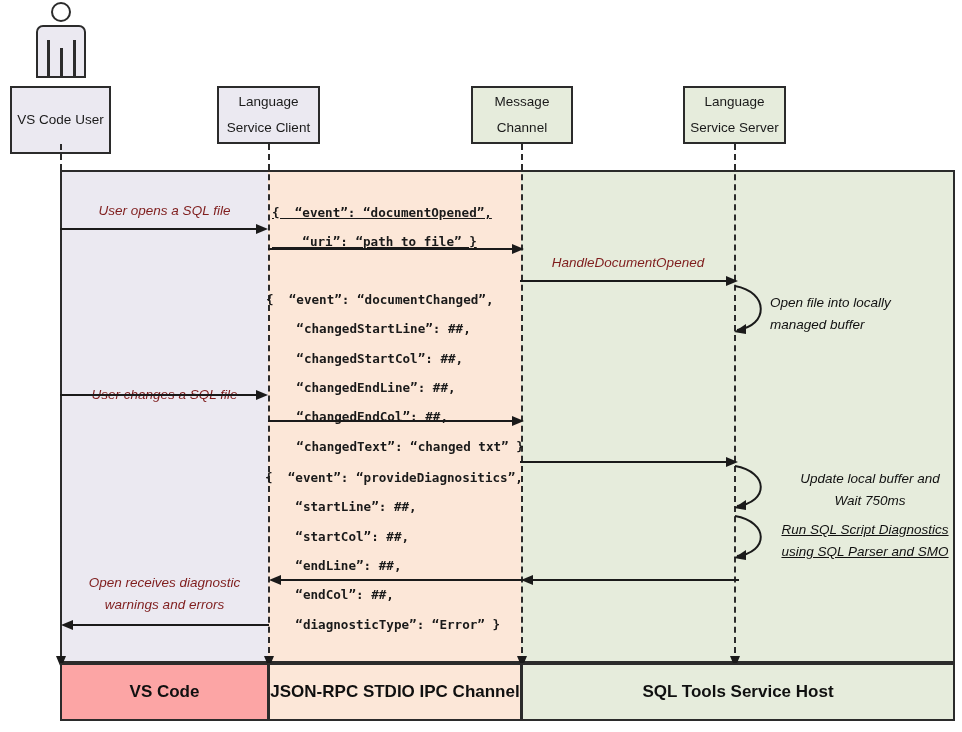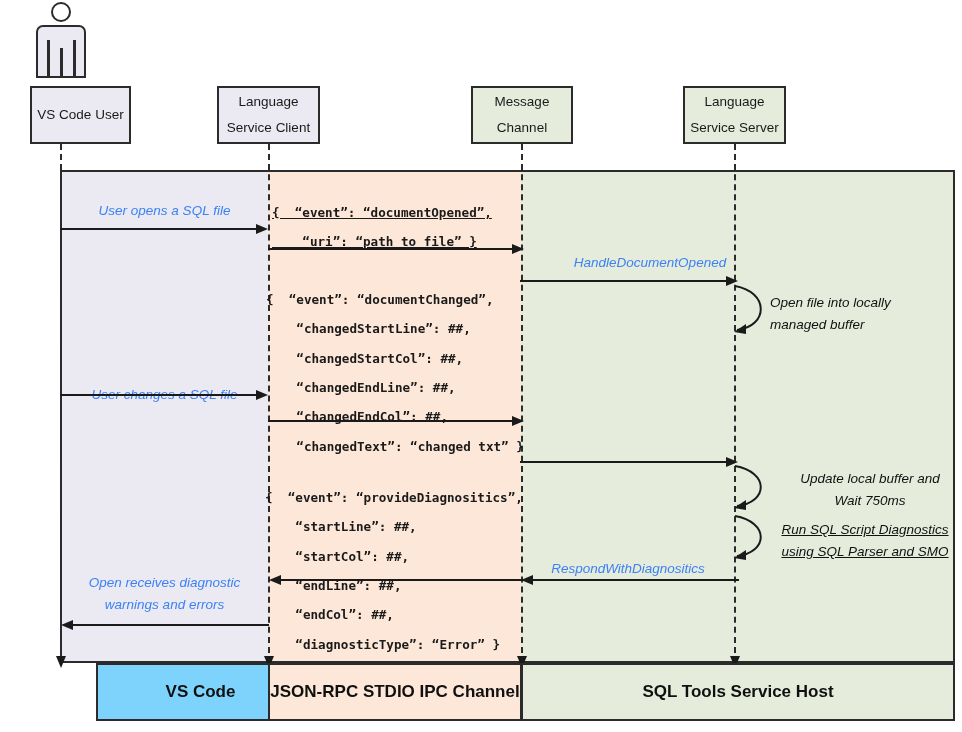--- a/index.html
+++ b/index.html
@@ -76,29 +76,29 @@
   .footer-cell {
     box-sizing: border-box;
     border: 2.5px solid #2b2b2b;
     display: flex;
     align-items: center;
     justify-content: center;
     font-size: 17px;
     font-weight: bold;
     color: #101010;
   }
-  .footer-cell.purple { background: #7dd3fc; margin-left: 36px; }
+  .footer-cell.purple { background: #fca5a5; }
   .footer-cell.peach  { background: #fce7d8; }
   .footer-cell.green  { background: #e6ecdc; }
 
   
   .msg-label {
     font-style: italic;
     font-size: 13.5px;
-    color: #3b82f6;
+    color: #7f1d1d;
     text-align: center;
     line-height: 1.62;
     white-space: pre-line;
   }
   .note-label {
     font-style: italic;
     font-size: 13.5px;
     color: #111111;
     text-align: center;
     line-height: 1.62;
@@ -126,21 +126,21 @@
   <div class="abs band green" style="left:521px; top:170px; width:434px; height:493px;"></div>
 
   <div class="abs" style="left:30px; top:0px; width:64px; height:80px;">
     <div class="abs actor-head" style="left:21px; top:2px; width:20px; height:20px;"></div>
     <div class="abs actor-body" style="left:6px; top:25px; width:50px; height:53px;"></div>
     <div class="abs actor-arm" style="left:17px; top:40px; width:2.5px; height:38px;"></div>
     <div class="abs actor-arm" style="left:43px; top:40px; width:2.5px; height:38px;"></div>
     <div class="abs actor-leg-gap" style="left:30px; top:48px; width:2.5px; height:30px;"></div>
   </div>
 
-  <div class="abs lifeline-box purple" style="left:10px; top:86px; width:101px; height:58px;margin-left:20px;">
+  <div class="abs lifeline-box purple" style="left:10px; top:86px; width:101px; height:68px;">
     <span>VS Code User</span>
   </div>
 
   <div class="abs lifeline-box purple" style="left:217px; top:86px; width:103px; height:58px;">
     <span>Language</span>
     <span>Service Client</span>
   </div>
 
   <div class="abs lifeline-box green" style="left:471px; top:86px; width:102px; height:58px;">
     <span>Message</span>
@@ -163,21 +163,21 @@
     <polygon points="209,7 197,2 197,12" fill="#1a1a1a"></polygon>
   </svg>
 
   <div class="abs json-block" style="left:272px; top:198px;text-decoration:underline;">{  “event”: “documentOpened”,
     “uri”: “path_to_file” }</div>
 
   <svg class="abs arrow-svg" width="260" height="14" style="left:267px; top:242px;">
     <line x1="1" y1="7" x2="248" y2="7" stroke="#1a1a1a" stroke-width="2"></line>
     <polygon points="257,7 245,2 245,12" fill="#1a1a1a"></polygon>
   </svg>
-  <div class="abs msg-label" style="left:545px; top:252px; width:210px;">HandleDocumentOpened</div>
+  <div class="abs msg-label" style="left:523px; top:252px; width:210px;">HandleDocumentOpened</div>
   <svg class="abs arrow-svg" width="222" height="14" style="left:519px; top:274px;">
     <line x1="1" y1="7" x2="210" y2="7" stroke="#1a1a1a" stroke-width="2"></line>
     <polygon points="219,7 207,2 207,12" fill="#1a1a1a"></polygon>
   </svg>
 
   <svg class="abs arrow-svg" width="50" height="56" style="left:733px; top:282px;">
     <path d="M 2,4 C 36,10 36,44 4,48" stroke="#1a1a1a" stroke-width="2" fill="none"></path>
     <polygon points="1,50 13,42 13,52" fill="#1a1a1a"></polygon>
   </svg>
   <div class="abs note-label" style="left:770px; top:292px; width:200px; text-align:left;">Open file into locally
@@ -212,28 +212,27 @@
   <div class="abs note-label" style="left:770px; top:468px; width:200px;">Update local buffer and
 Wait 750ms</div>
 
   <svg class="abs arrow-svg" width="50" height="52" style="left:733px; top:512px;">
     <path d="M 2,4 C 36,10 36,40 4,44" stroke="#1a1a1a" stroke-width="2" fill="none"></path>
     <polygon points="1,46 13,38 13,48" fill="#1a1a1a"></polygon>
   </svg>
   <div class="abs note-label" style="left:768px; top:519px; width:194px;text-decoration:underline;">Run SQL Script Diagnostics
 using SQL Parser and SMO</div>
 
-  <div class="abs json-block" style="left:265px; top:463px;margin-top:20px;">{  “event”: “provideDiagnositics”,
+  <div class="abs json-block" style="left:265px; top:463px;">{  “event”: “provideDiagnositics”,
     “startLine”: ##,
     “startCol”: ##,
     “endLine”: ##,
     “endCol”: ##,
     “diagnosticType”: “Error” }</div>
 
-  <div class="abs msg-label" style="left:523px; top:558px; width:210px;">RespondWithDiagnositics</div>
   <svg class="abs arrow-svg" width="222" height="14" style="left:519px; top:573px;">
     <line x1="13" y1="7" x2="220" y2="7" stroke="#1a1a1a" stroke-width="2"></line>
     <polygon points="2,7 14,2 14,12" fill="#1a1a1a"></polygon>
   </svg>
   <svg class="abs arrow-svg" width="260" height="14" style="left:267px; top:573px;">
     <line x1="13" y1="7" x2="258" y2="7" stroke="#1a1a1a" stroke-width="2"></line>
     <polygon points="2,7 14,2 14,12" fill="#1a1a1a"></polygon>
   </svg>
 
   <div class="abs msg-label" style="left:61px; top:572px; width:207px;">Open receives diagnostic

